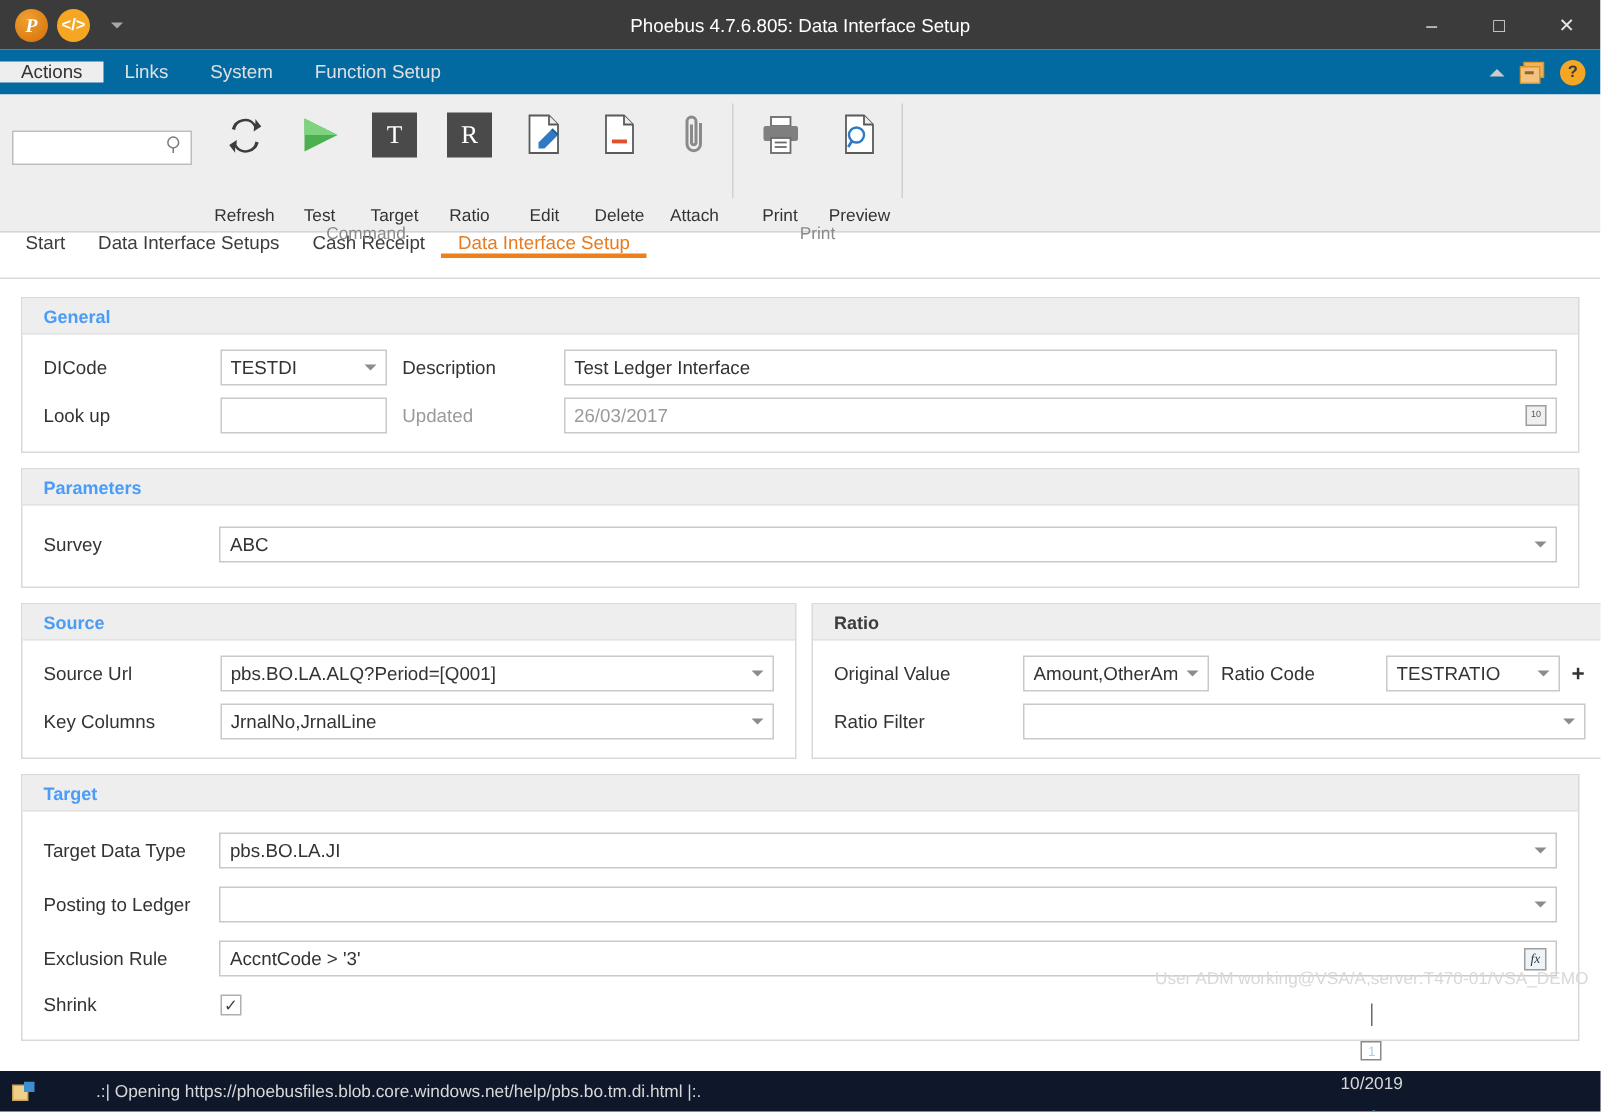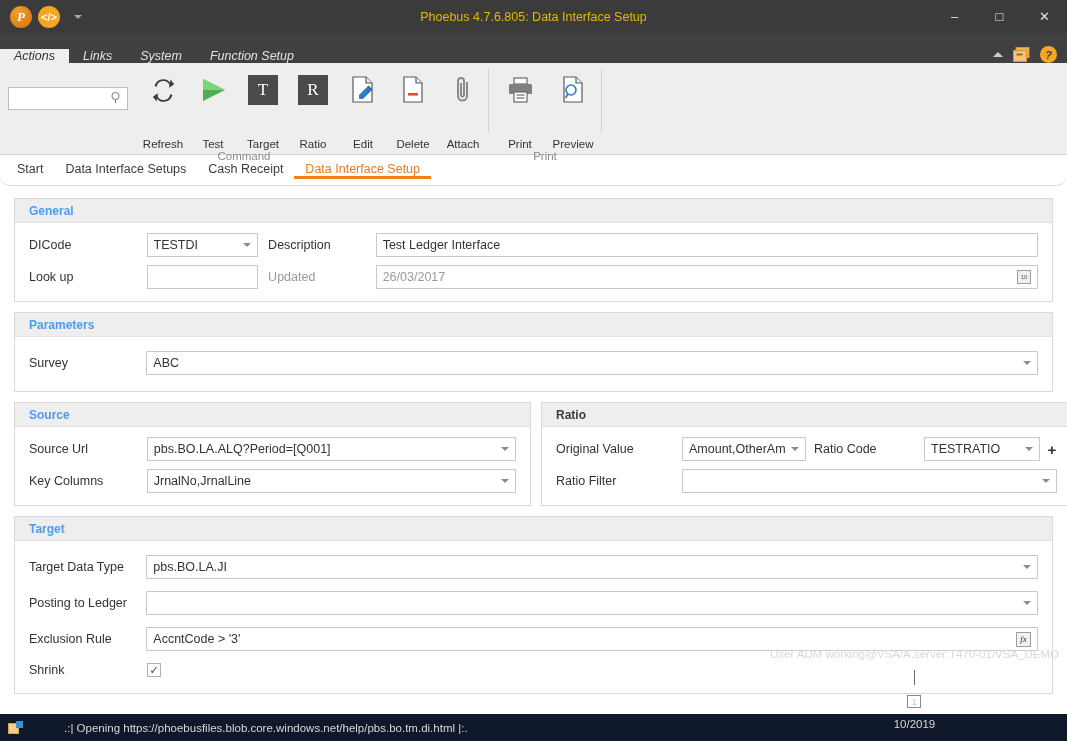--- a/index.html
+++ b/index.html
@@ -23,33 +23,32 @@
   }
   .qat-p { background: radial-gradient(circle at 35% 30%, #f0a030, #d4700a); font-style: italic; font-family: "Liberation Serif", serif; font-size: 13px;}
   .qat-c { background: #f5a623; font-size: 11px; }
   .qat-caret {
     width: 0; height: 0; margin-left: 8px;
     border-left: 4px solid transparent; border-right: 4px solid transparent;
     border-top: 4px solid #a8a8a8;
   }
   .title-text {
     position: absolute; left: 0; right: 0; text-align: center;
-    font-size: 12.5px; color: #eab308; pointer-events: none;
+    font-size: 12.5px; color: #ffffff; pointer-events: none;
   }
   .wincontrols { margin-left: auto; display: flex; height: 100%; }
   .wc {
     width: 45px; height: 33px; display: flex; align-items: center; justify-content: center;
     color: #e5e5e5; font-size: 13px;
   }
 
   
   .menubar {
-    height: 30px; background: #404040; display: flex; align-items: flex-end;
+    height: 30px; background: #0369a1; display: flex; align-items: center;
     position: relative;
-    font-style: italic;
   }
   .menu-item {
     padding: 0 14px; display: flex; align-items: center;
     font-size: 12.5px; color: #e0e0e0;
   }
   .menu-item.active { background: #eeeeee; color: #333333; }
   .menubar-right { margin-left: auto; display: flex; align-items: center; gap: 10px; padding-right: 10px; }
   .mb-caret {
     width: 0; height: 0;
     border-left: 5px solid transparent; border-right: 5px solid transparent;
@@ -92,21 +91,21 @@
   .cmd-label { font-size: 11.5px; color: #333333; margin-top: 24px; }
   .sq-icon {
     width: 30px; height: 30px; background: #4a4a4a; color: #ffffff;
     display: flex; align-items: center; justify-content: center;
     font-size: 17px; font-family: "Liberation Serif", serif;
   }
 
   
   .tabstrip {
     height: 31px; background: #ffffff; border-bottom: 1px solid #d9d9d9;
-    display: flex; align-items: center; padding-left: 6px; border-radius: 10px;
+    display: flex; align-items: flex-start; padding-left: 6px;
   }
   .tab {
     padding: 0 11px; display: flex; align-items: center;
     font-size: 12.5px; color: #3c3c3c; border-bottom: 3px solid transparent;
   }
   .tab.active { color: #e87b20; border-bottom-color: #f07f1a; }
 
   
   .content { padding: 12px 14px; background: #ffffff; height: 495px; }
   .panel {

